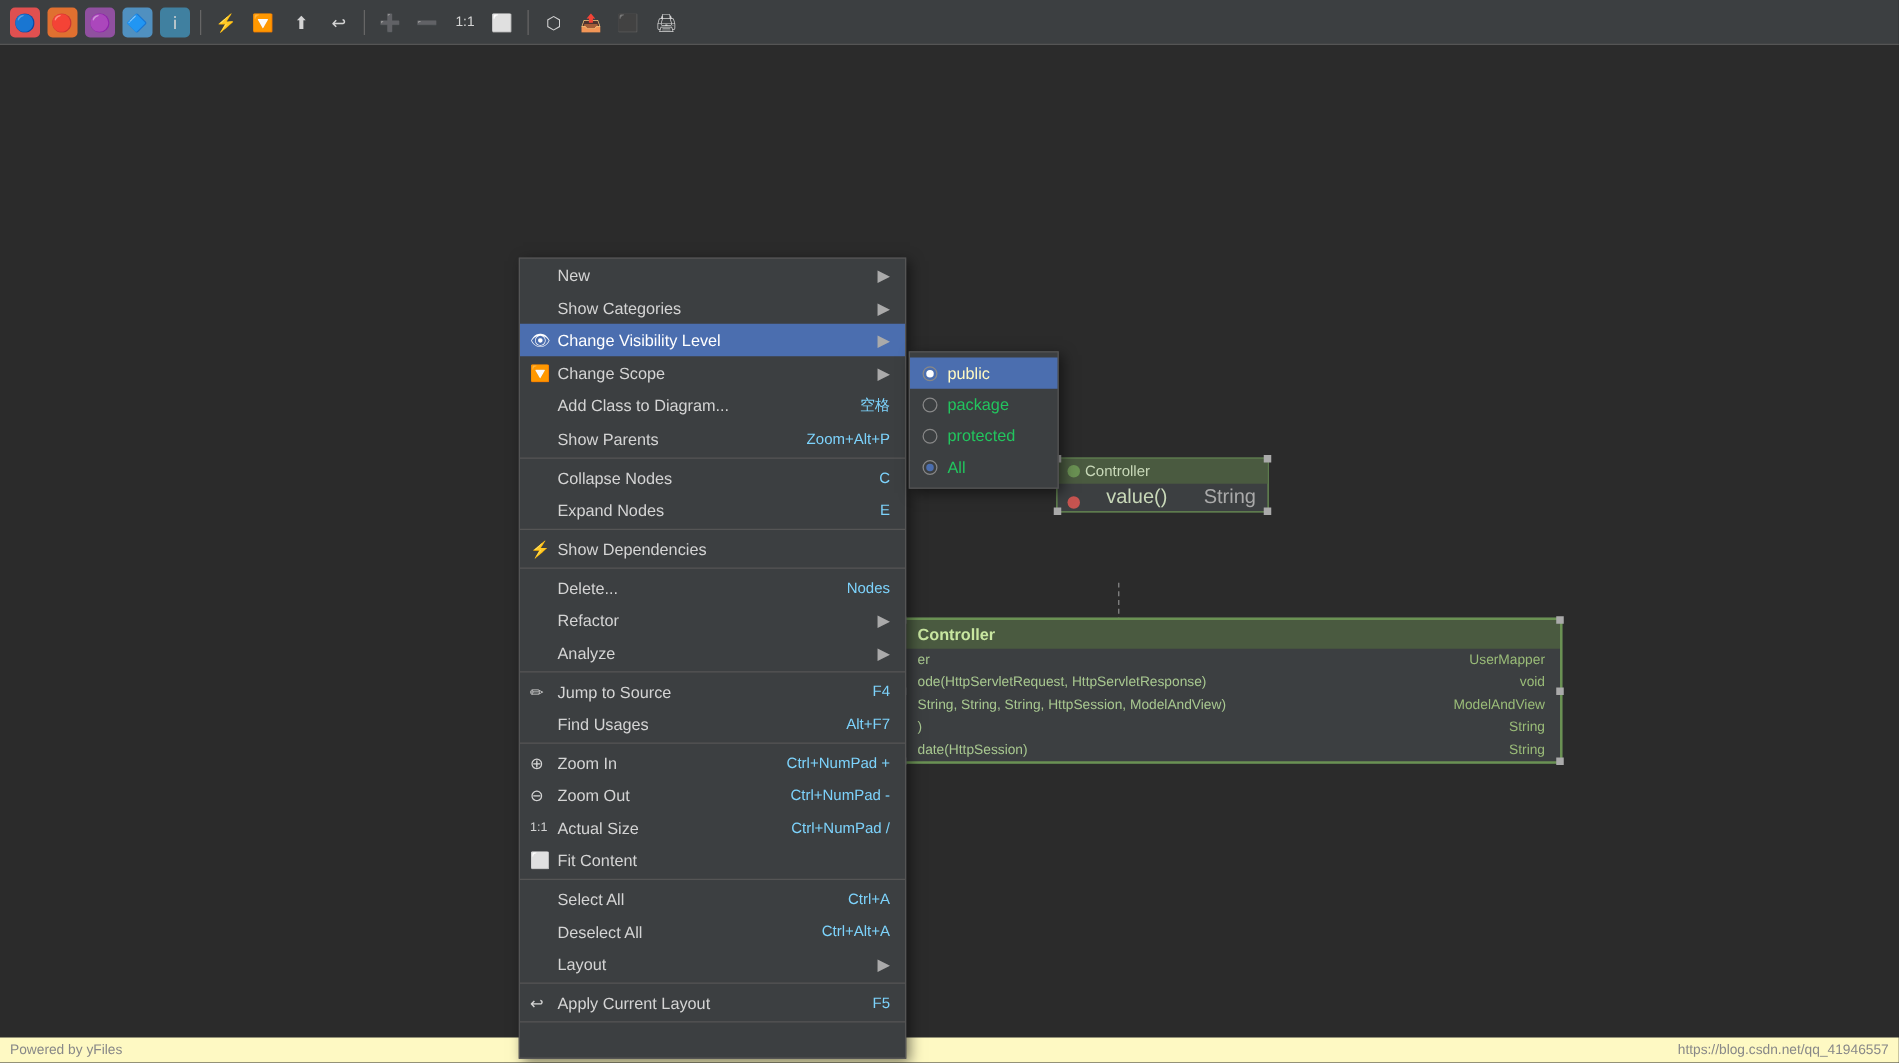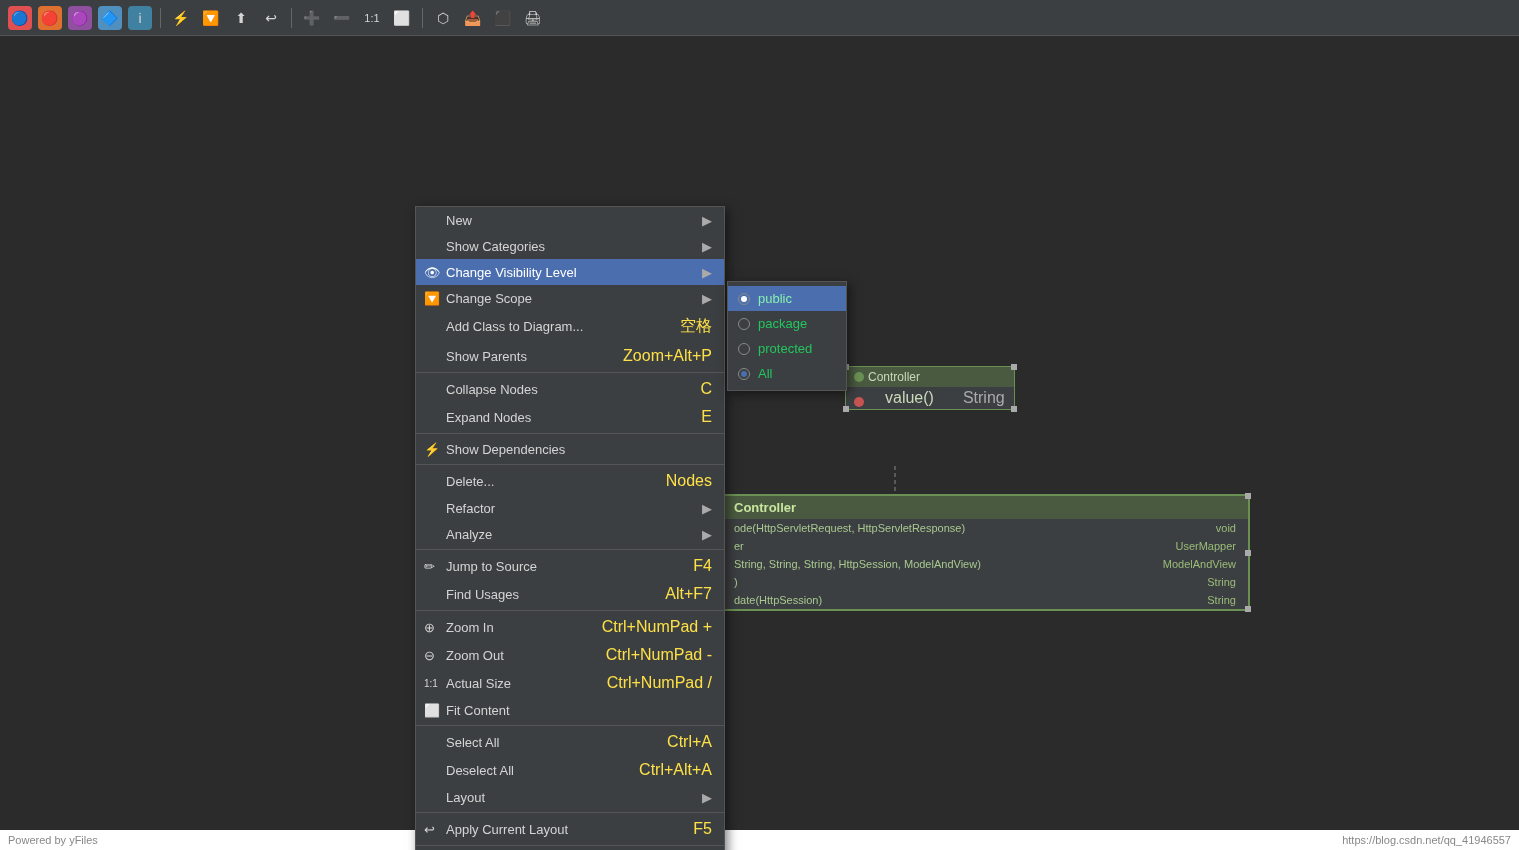--- a/index.html
+++ b/index.html
@@ -41,21 +41,21 @@
       position: absolute;
       top: 36px; left: 0; right: 0; bottom: 20px;
       background: #2b2b2b;
     }
 
     
     .statusbar {
       position: absolute;
       bottom: 0; left: 0; right: 0;
       height: 20px;
-      background: #ffffff;
+      background: #fef9c3;
       display: flex;
       align-items: center;
       padding: 0 8px;
       font-size: 11px;
       color: #888;
       justify-content: space-between;
     }
 
     
     .context-menu {
@@ -78,22 +78,22 @@
       min-height: 26px;
       color: #d4d4d4;
     }
     .menu-item:hover, .menu-item.active {
       background: #4b6eaf;
       color: #fff;
     }
     .menu-item .shortcut {
       margin-left: auto;
       padding-left: 20px;
-      color: #fde047;
-      font-size: 16px;
+      color: #7dd3fc;
+      font-size: 12px;
     }
     .menu-item .arrow {
       margin-left: auto;
       padding-left: 20px;
       color: #aaa;
     }
     .menu-item .icon-prefix {
       position: absolute;
       left: 8px;
       font-size: 13px;
@@ -117,21 +117,21 @@
       padding: 4px 0;
     }
     .submenu-item {
       display: flex;
       align-items: center;
       padding: 5px 16px 5px 10px;
       cursor: pointer;
       color: #22c55e;
       white-space: nowrap;
     }
-    .submenu-item.selected { background: #4b6eaf; color: #86efac; }
+    .submenu-item.selected { background: #4b6eaf; color: #fef9c3; }
     .radio-circle {
       width: 12px; height: 12px;
       border-radius: 50%;
       border: 1px solid #888;
       margin-right: 8px;
       display: flex; align-items: center; justify-content: center;
       flex-shrink: 0;
     }
     .radio-circle.filled::after {
       content: '';
@@ -256,26 +256,26 @@
 
   <svg style="position:absolute;top:430px;left:845px;width:100px;height:50px;">
     <line x1="50" y1="0" x2="50" y2="50" stroke="#888" stroke-dasharray="4,3" stroke-width="1"></line>
   </svg>
 
   <div class="large-node" style="top: 458px; left: 720px; width: 530px;">
     <div class="large-node-header">
       <span>Controller</span>
     </div>
     <div class="large-node-row">
+      <span>er</span>
+      <span style="color:#9abc78;">UserMapper</span>
+    </div>
+    <div class="large-node-row">
       <span>ode(HttpServletRequest, HttpServletResponse)</span>
       <span style="color:#9abc78;">void</span>
-    </div>
-    <div class="large-node-row">
-      <span>er</span>
-      <span style="color:#9abc78;">UserMapper</span>
     </div>
     <div class="large-node-row">
       <span>String, String, String, HttpSession, ModelAndView)</span>
       <span style="color:#9abc78;">ModelAndView</span>
     </div>
     <div class="large-node-row">
       <span>)</span>
       <span style="color:#9abc78;">String</span>
     </div>
     <div class="large-node-row">

